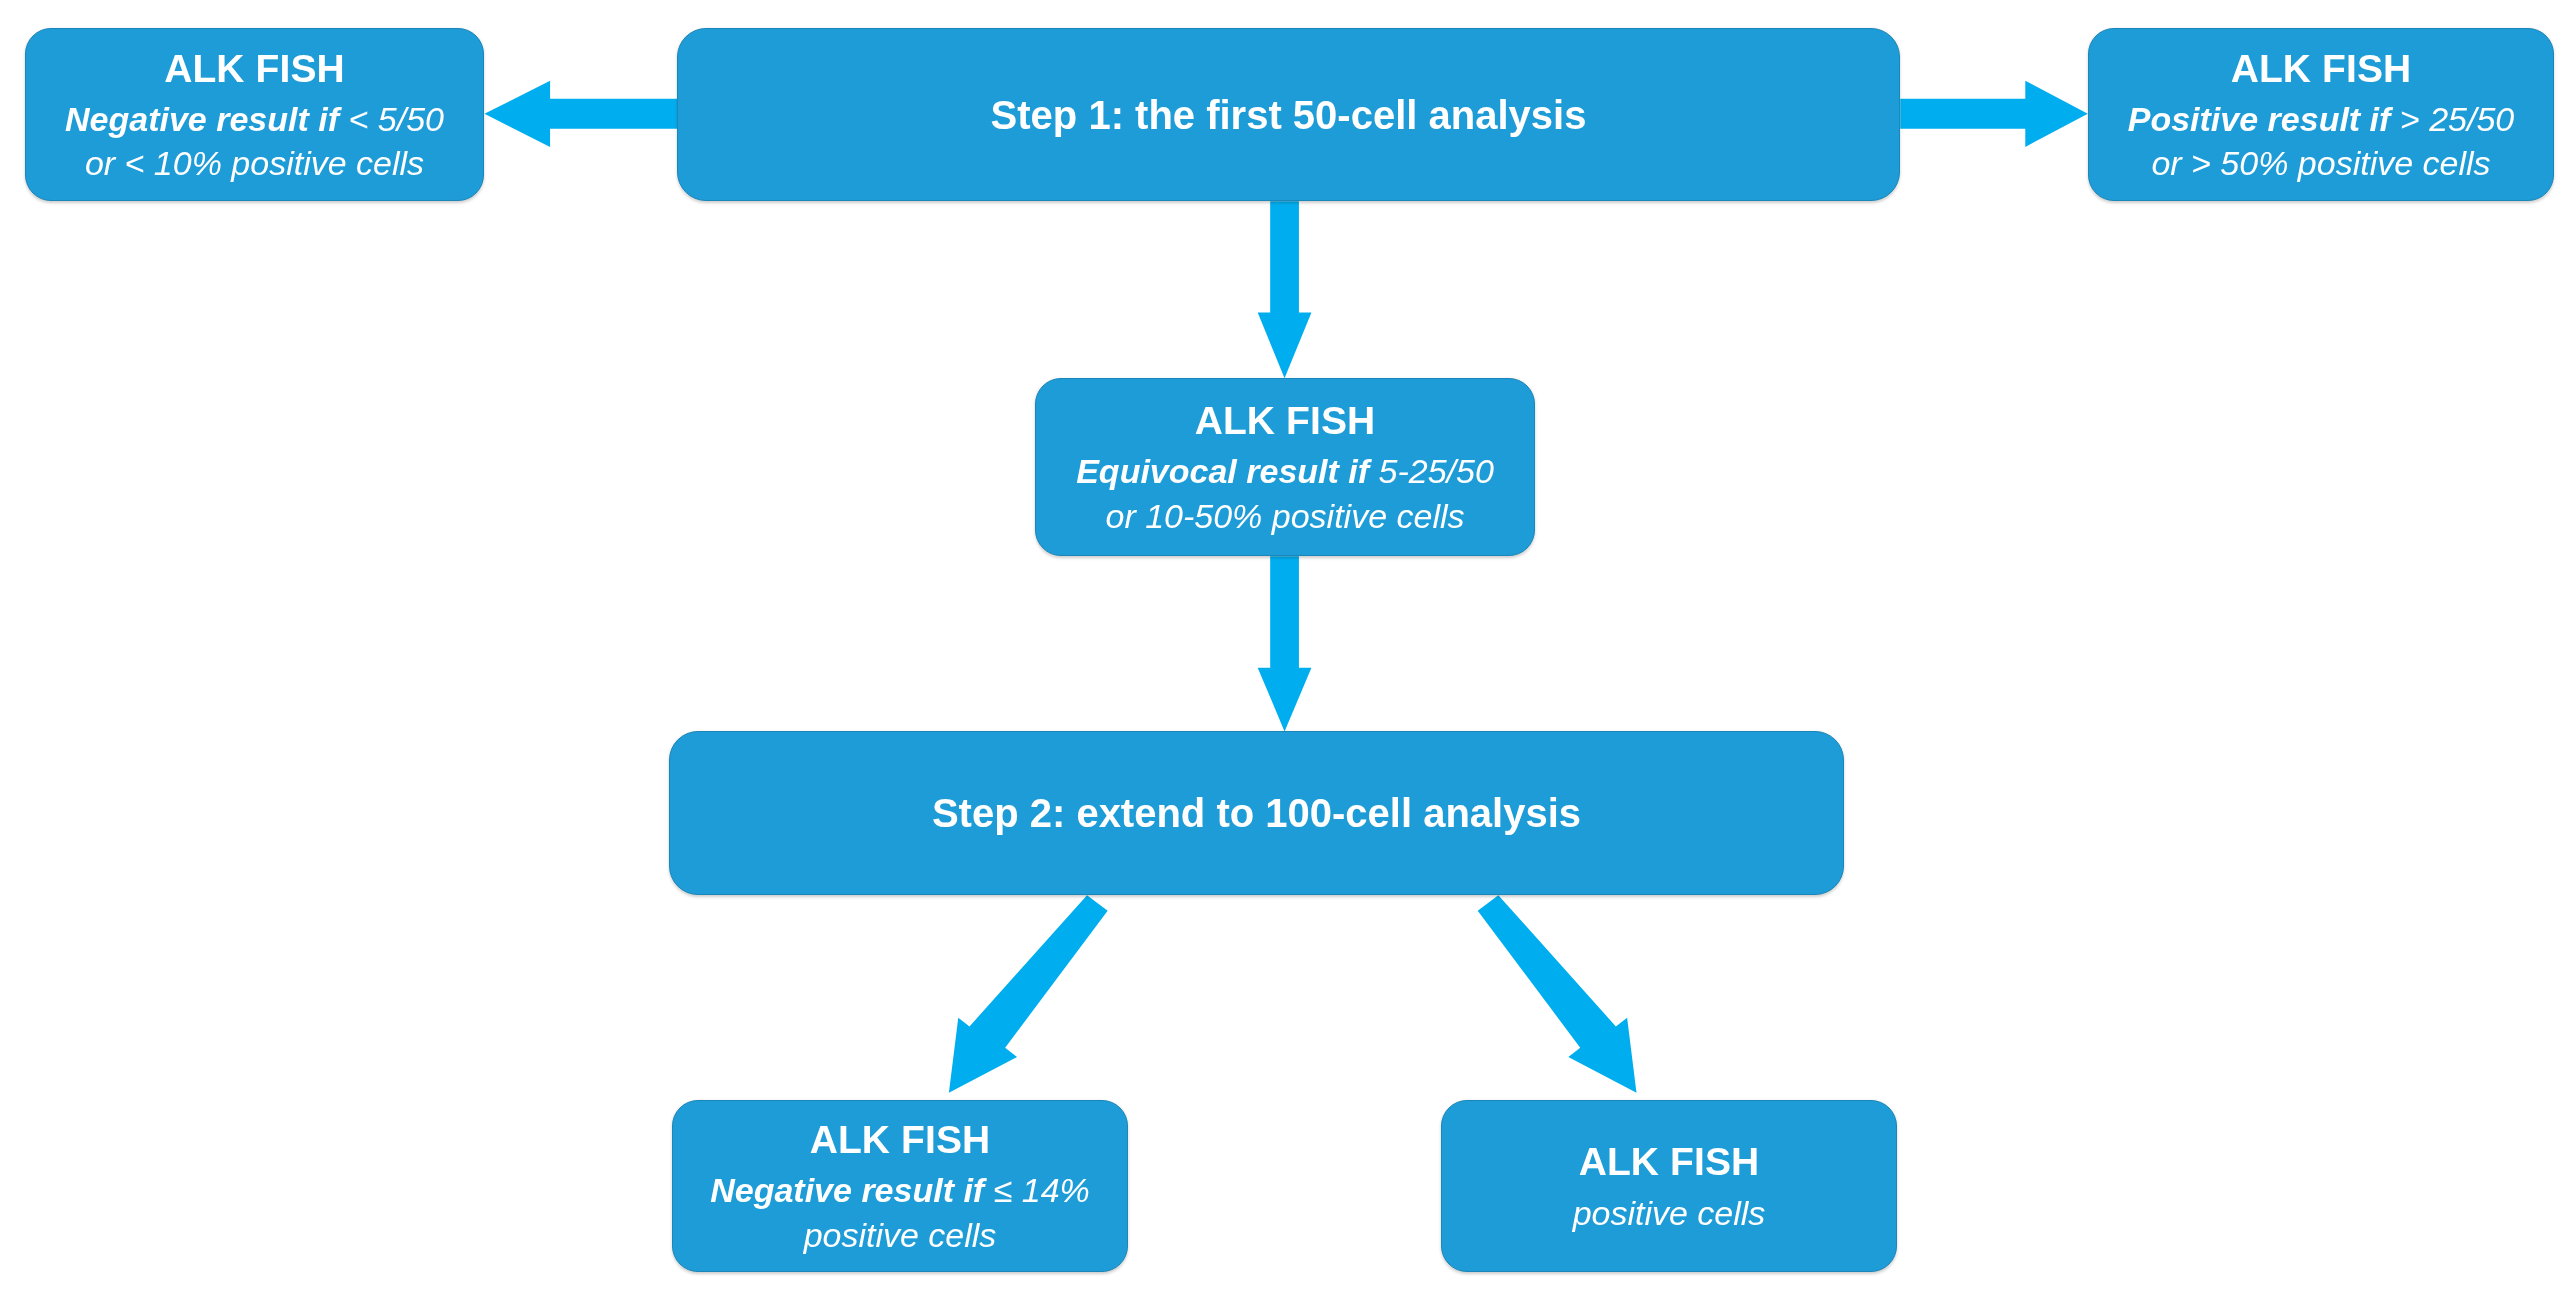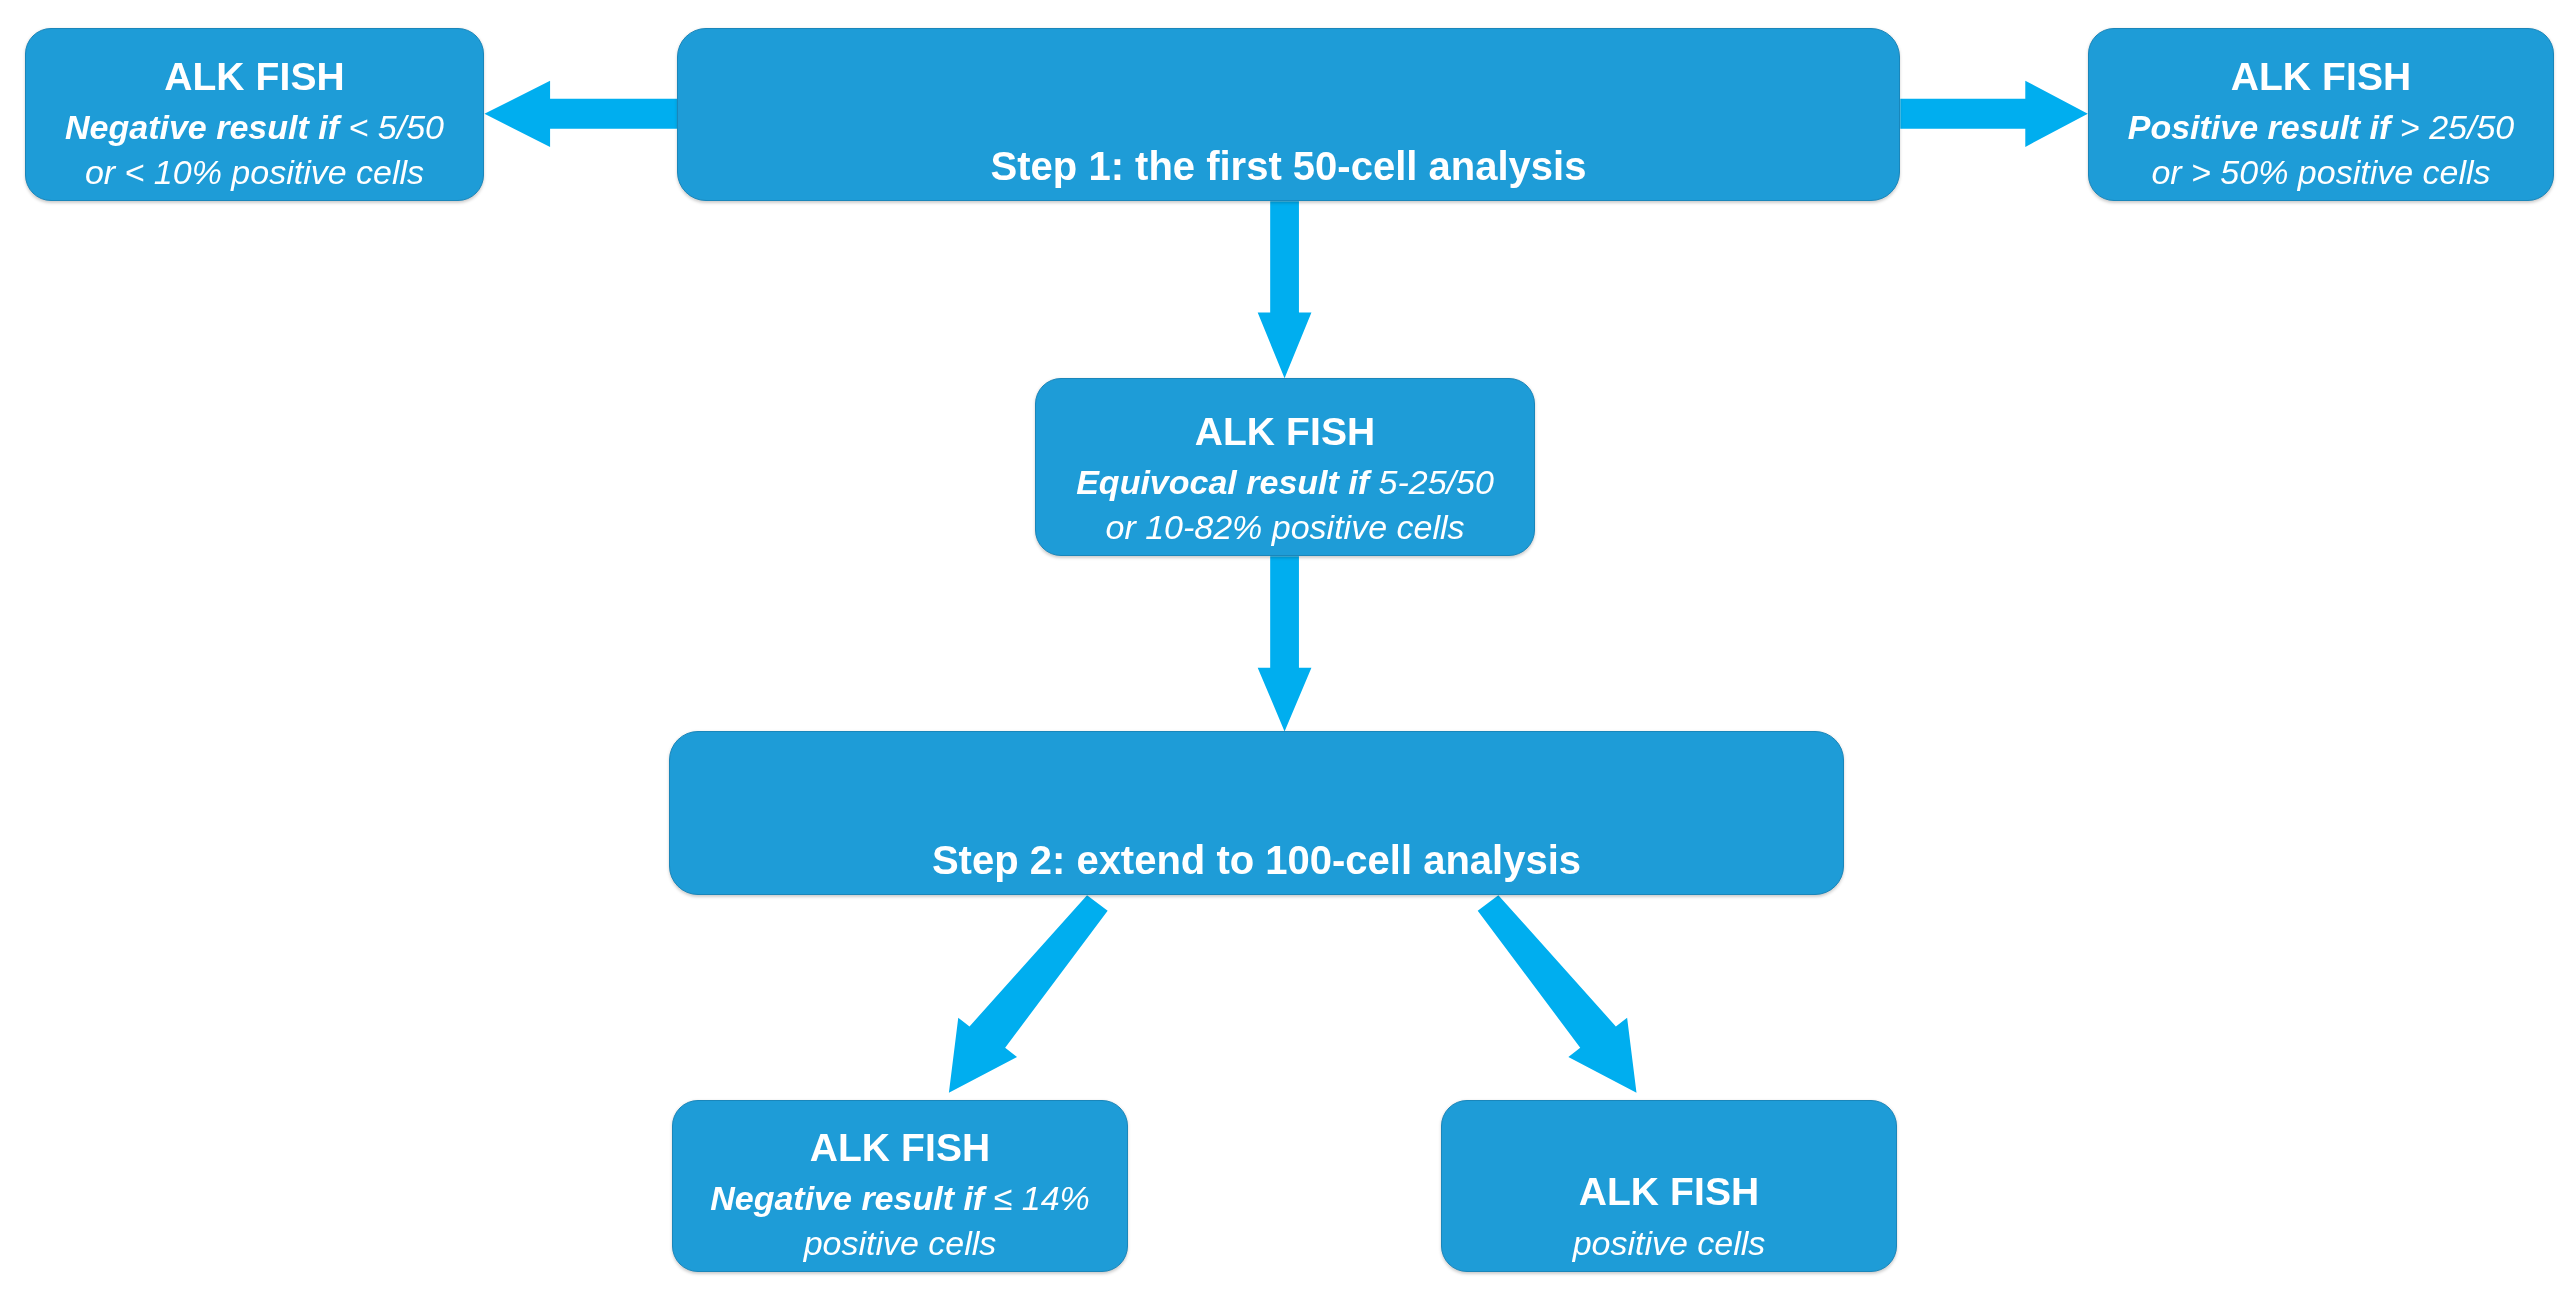--- a/index.html
+++ b/index.html
@@ -19,21 +19,21 @@
   .node{
     position:absolute;
     box-sizing:border-box;
     background:#1E9CD7;
     border:1.9px solid #1a86ba;
     border-radius:26px;
     color:#ffffff;
     display:flex;
     flex-direction:column;
     align-items:center;
-    justify-content:flex-end;
+    justify-content:center;
     text-align:center;
     line-height:1.30;
     padding:6.3px 16.3px;
     box-shadow:0 1.9px 3.1px rgba(0,0,0,0.20);
     z-index:3;
   }
   .node .ttl{
     font-weight:bold;
     font-size:39px;
     letter-spacing:0.1px;
@@ -117,21 +117,21 @@
 
   <div class="node" id="box-pos50">
     <div class="ttl">ALK FISH</div>
     <div class="ln"><b>Positive result if</b><span> &gt; 25/50</span></div>
     <div class="ln">or &gt; 50% positive cells</div>
   </div>
 
   <div class="node" id="box-equivocal">
     <div class="ttl">ALK FISH</div>
     <div class="ln"><b>Equivocal result if</b><span> 5-25/50</span></div>
-    <div class="ln">or 10-82% positive  cells</div>
+    <div class="ln">or 10-50% positive  cells</div>
   </div>
 
   <div class="node step" id="box-step2">
     <div class="steptext">Step 2: extend to 100-cell analysis</div>
   </div>
 
   <div class="node" id="box-neg100">
     <div class="ttl">ALK FISH</div>
     <div class="ln"><b>Negative result if</b><span> ≤ 14%</span></div>
     <div class="ln">positive cells</div>

